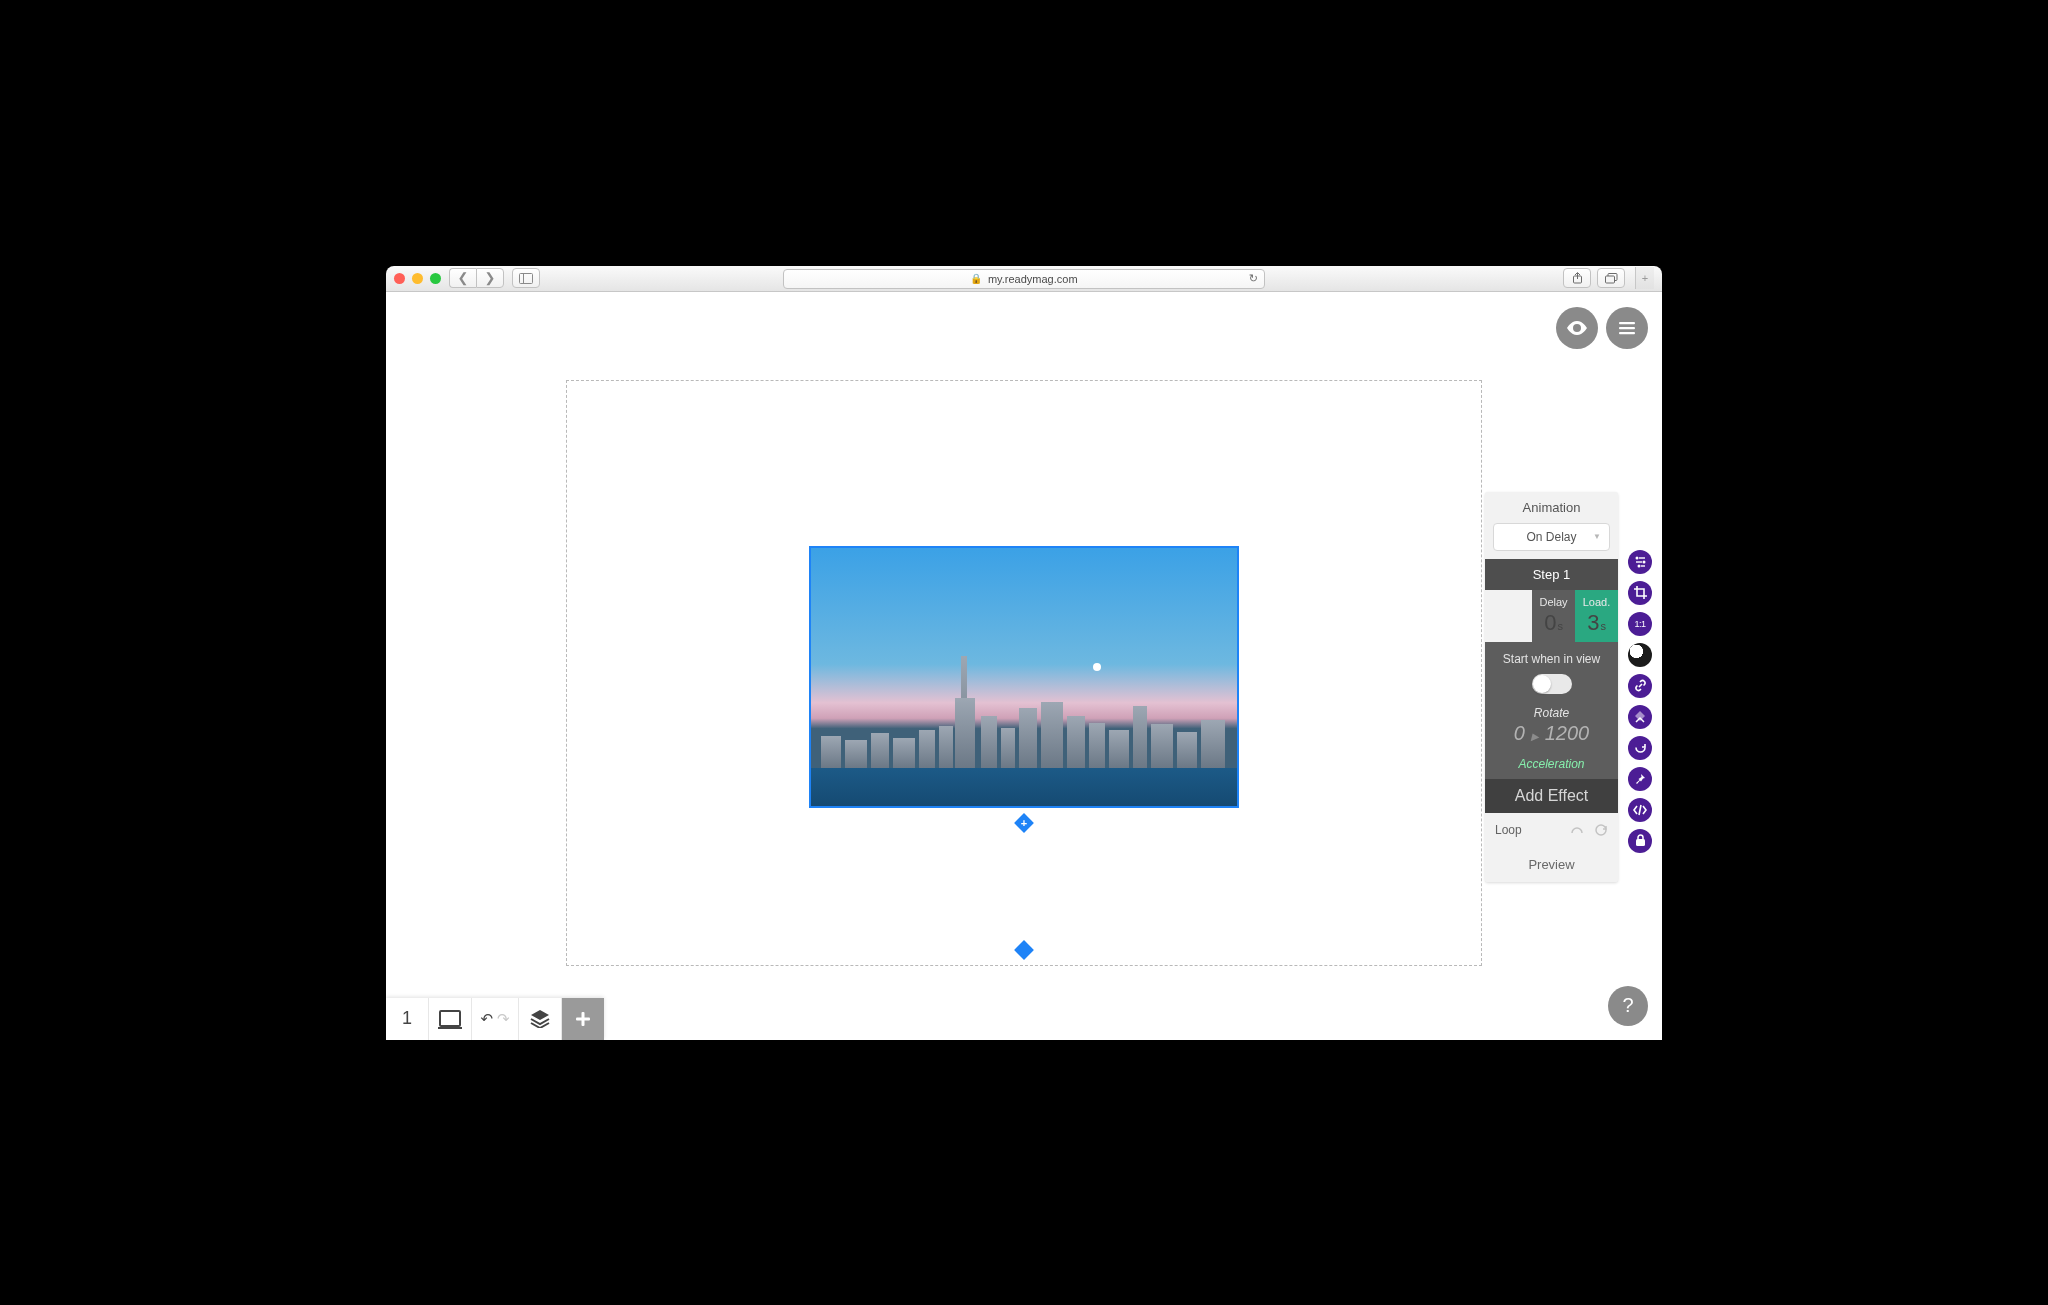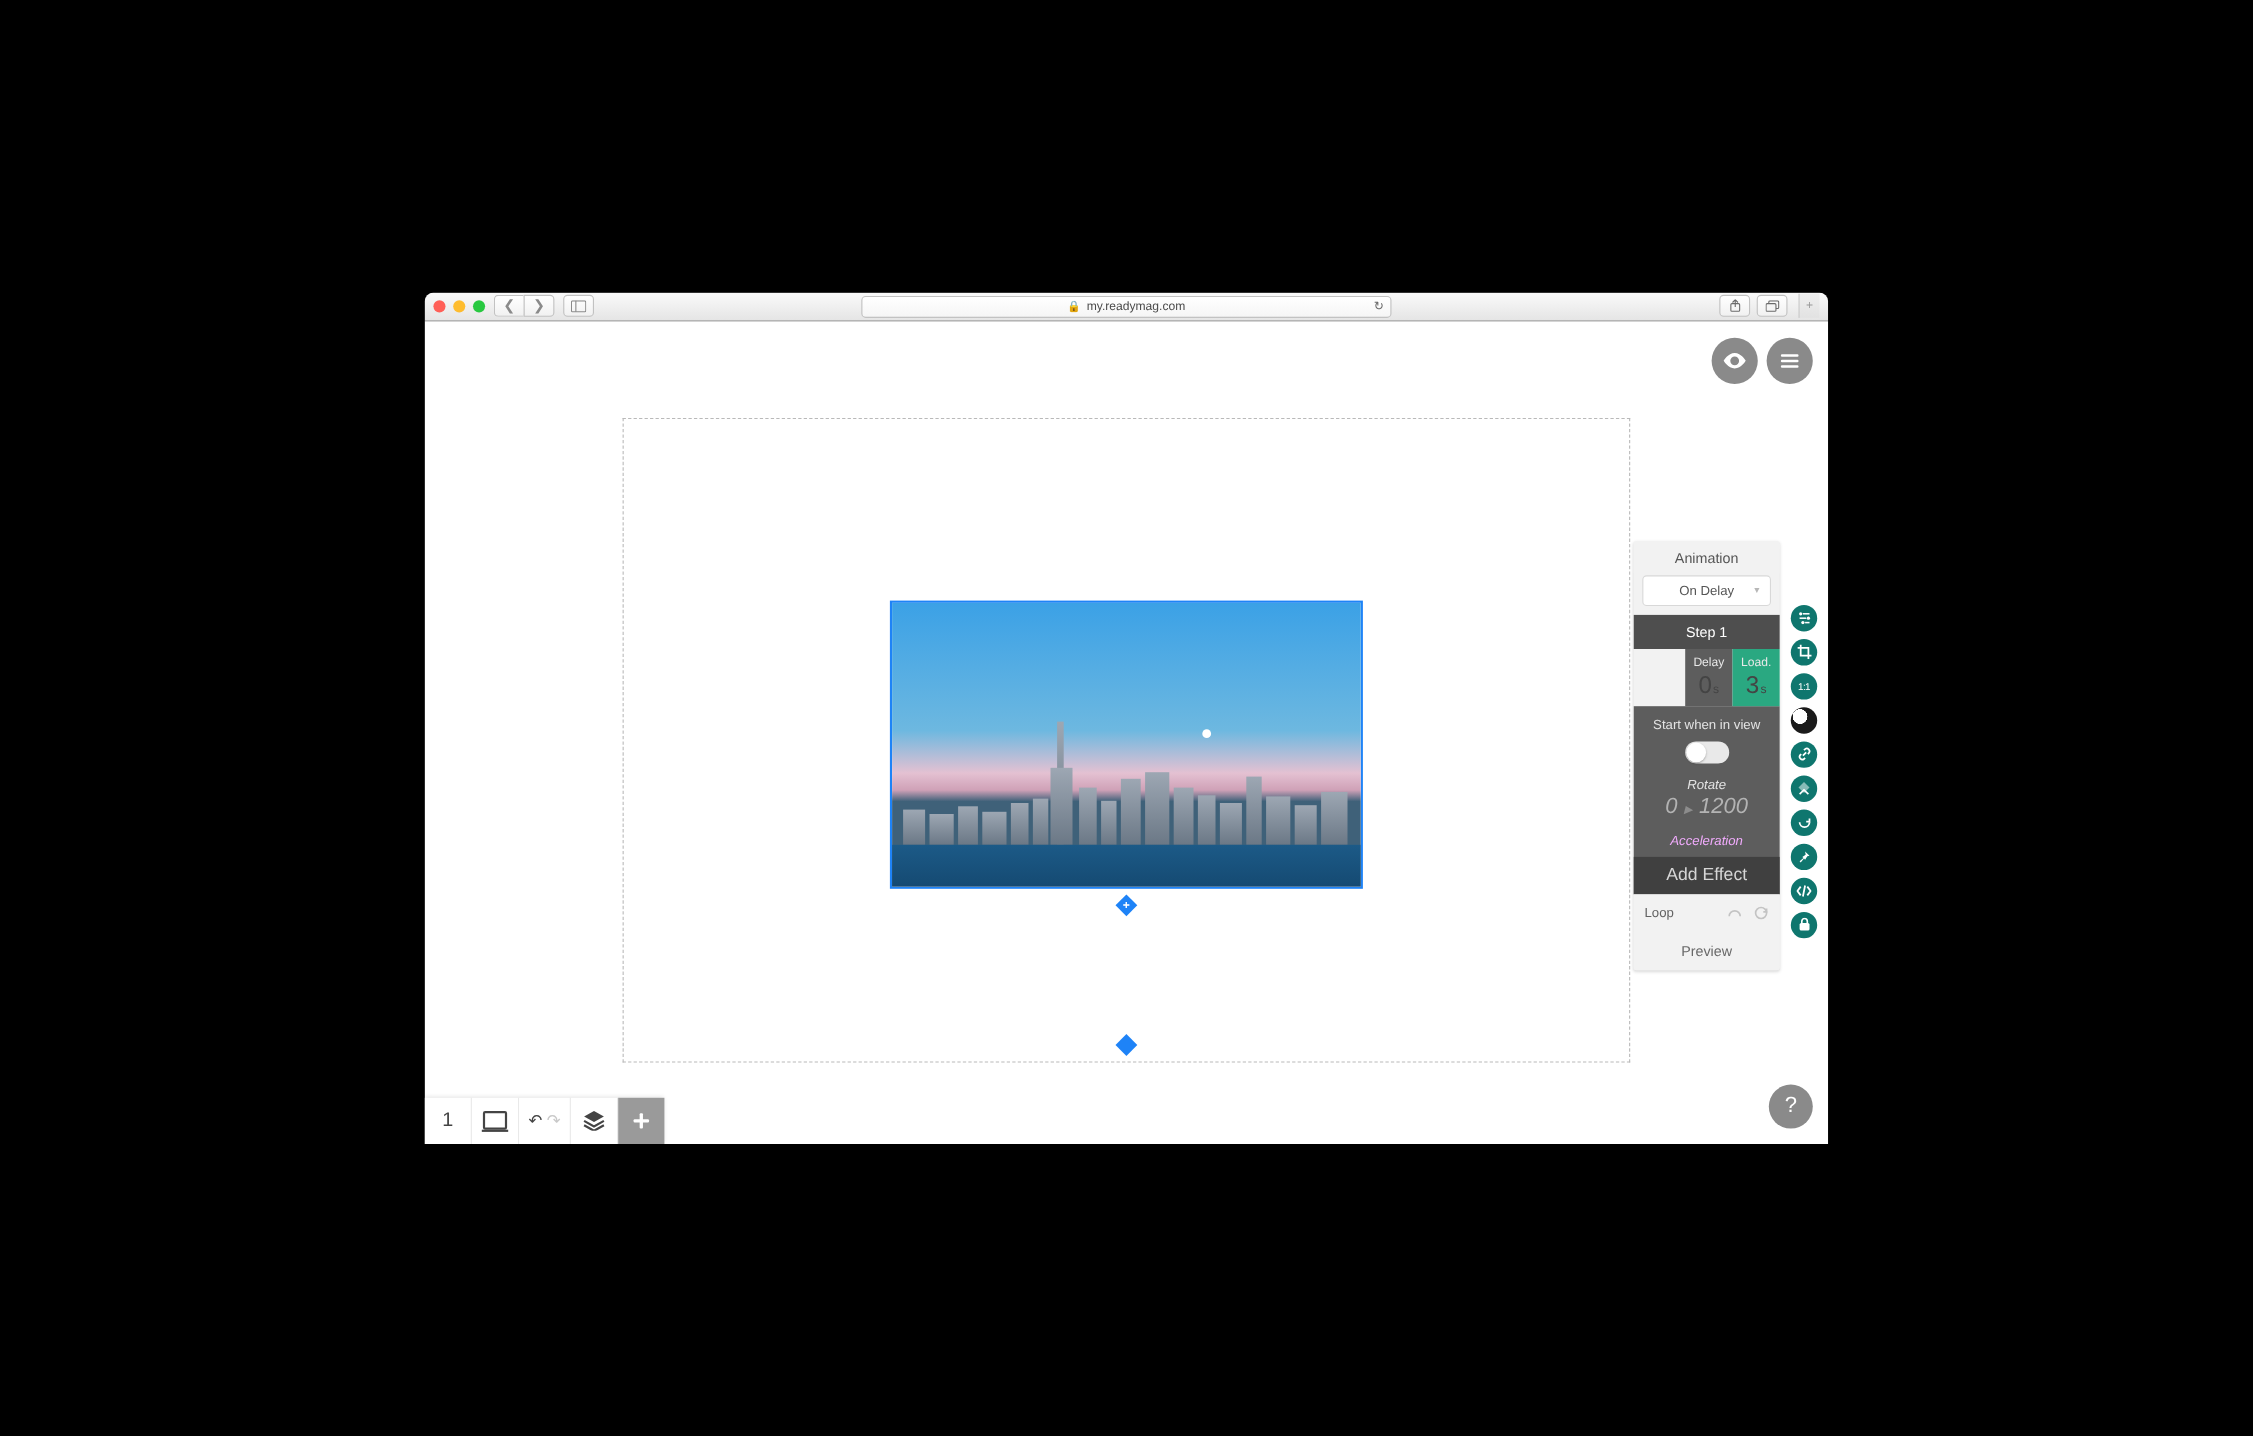--- a/index.html
+++ b/index.html
@@ -59,21 +59,21 @@
   .b16{left:340px;width:22px;height:44px;}
   .b17{left:366px;width:20px;height:36px;}
   .b18{left:390px;width:24px;height:48px;}
   
   .diamond{position:absolute;width:14px;height:14px;background:#1e83f7;transform:rotate(45deg);left:50%;margin-left:-7px;}
   .diamond.plus{top:524px;}
   .diamond.plus::before{content:"+";position:absolute;inset:0;display:flex;align-items:center;justify-content:center;transform:rotate(-45deg);color:#fff;font-size:11px;font-weight:700;}
   .diamond.end{top:651px;}
   
   .rail{position:absolute;right:10px;top:258px;display:flex;flex-direction:column;gap:7px;}
-  .rail-btn{width:24px;height:24px;border-radius:50%;background:#0f766e;display:flex;align-items:center;justify-content:center;color:#fff;font-size:11px;cursor:pointer;}
+  .rail-btn{width:24px;height:24px;border-radius:50%;background:#4c1d95;display:flex;align-items:center;justify-content:center;color:#fff;font-size:11px;cursor:pointer;}
   .rail-btn.active{background:radial-gradient(circle at 35% 35%,#fff 0 30%,#1b1b1b 31% 100%);}
   
   .panel{position:absolute;right:44px;top:200px;width:133px;background:#f2f2f2;border-radius:3px;box-shadow:0 1px 3px rgba(0,0,0,.15);font-size:12px;color:#444;overflow:hidden;}
   .panel .title{text-align:center;padding:8px 0 6px;color:#555;background:#f2f2f2;font-size:13px;}
   .trigger{margin:2px 8px 8px;height:26px;border:1px solid #d8d8d8;border-radius:4px;background:#fff;display:flex;align-items:center;justify-content:center;position:relative;color:#555;font-size:12px;}
   .trigger .car{position:absolute;right:8px;font-size:8px;color:#b7b7b7;}
   .dark{background:#5d5d5d;color:#eee;}
   .step{background:#4e4e4e;color:#fff;text-align:center;padding:8px 0;font-size:13px;}
   .dd{display:flex;height:52px;}
   .dd .cell{flex:1;display:flex;flex-direction:column;align-items:center;justify-content:center;gap:2px;}
@@ -81,21 +81,21 @@
   .dd .durat{background:#2aa881;}
   .dd .lbl{font-size:11px;color:#e8e8e8;}
   .dd .big{font-size:22px;font-weight:300;letter-spacing:0;}
   .dd .unit{font-size:11px;margin-left:1px;}
   .sect{padding:10px 8px 8px;text-align:center;}
   .sect .lbl2{color:#e3e3e3;font-size:12px;}
   .toggle{margin:8px auto 0;width:40px;height:20px;border-radius:10px;background:#e9e9e9;position:relative;}
   .knob{position:absolute;left:1px;top:1px;width:18px;height:18px;border-radius:50%;background:#fff;box-shadow:0 1px 2px rgba(0,0,0,.3);}
   .rot-vals{display:flex;align-items:baseline;justify-content:center;gap:6px;margin-top:2px;font-size:20px;color:#b3b3b3;font-weight:300;}
   .rot-vals .arrow{font-size:10px;color:#8c8c8c;}
-  .accel{color:#f0abfc;font-size:12px;margin-top:12px;}
+  .accel{color:#86efac;font-size:12px;margin-top:12px;}
   .addfx{background:#404040;text-align:center;padding:8px 0;color:#d6d6d6;font-size:16px;}
   .loop{background:#f2f2f2;height:34px;display:flex;align-items:center;padding:0 10px;color:#636363;}
   .loop .sp{flex:1;}
   .loop svg,.loop .ico{color:#c3c3c3;}
   .previewbtn{background:#f2f2f2;text-align:center;padding:10px 0;color:#696969;font-size:13px;}
   
   .help{position:absolute;right:14px;bottom:14px;width:40px;height:40px;border-radius:50%;background:#8a8a8a;color:#fff;display:flex;align-items:center;justify-content:center;font-size:20px;}
   
   .btoolbar{position:absolute;left:0;bottom:0;height:42px;display:flex;align-items:center;box-shadow:0 -1px 4px rgba(0,0,0,.12);}
   .bt{height:42px;display:flex;align-items:center;justify-content:center;font-size:18px;color:#444;border-right:1px solid #e7e7e7;background:#fff;}

